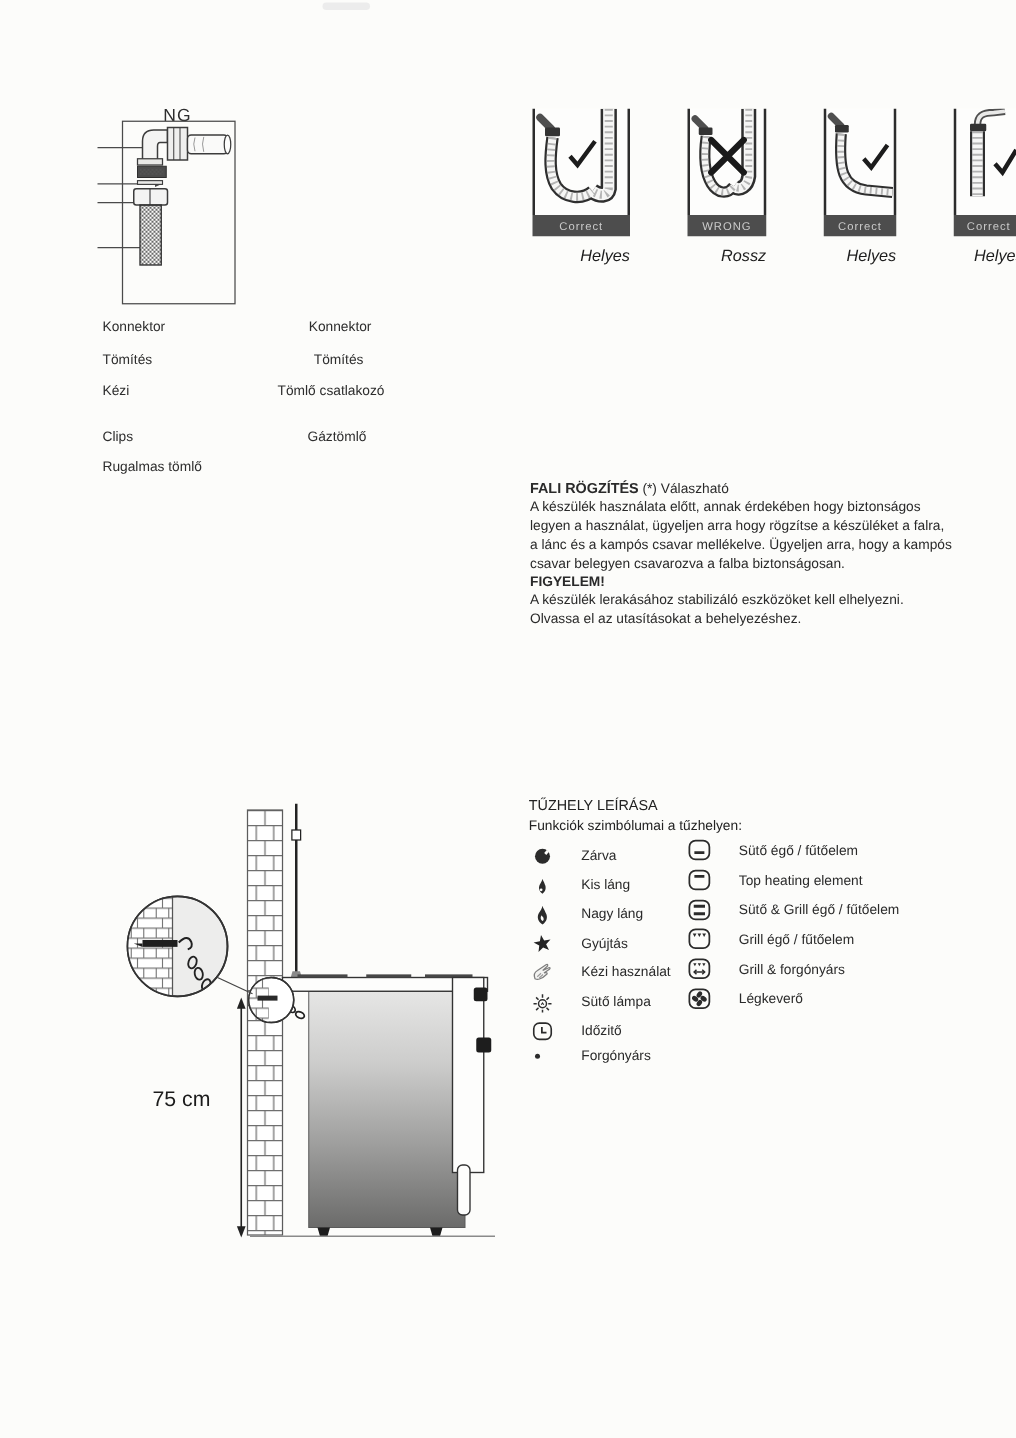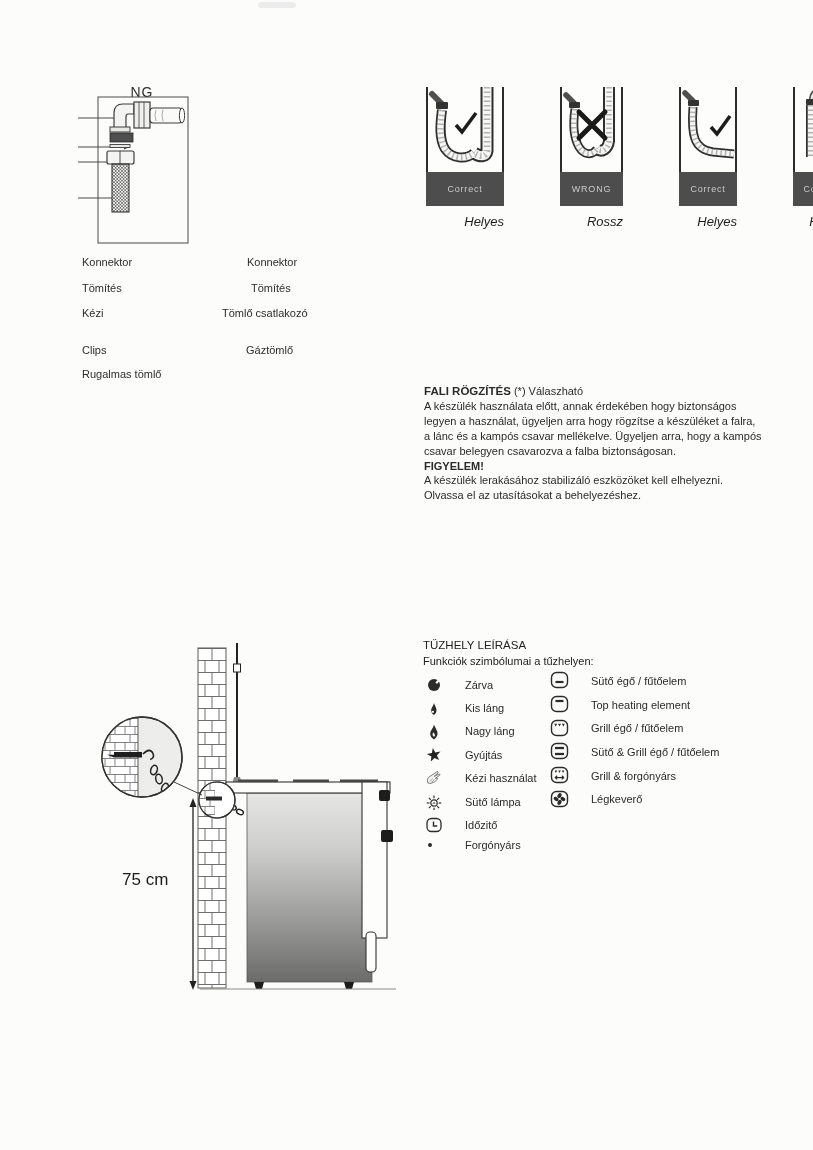--- a/index.html
+++ b/index.html
@@ -8,28 +8,28 @@
     background:#fcfcfa;overflow:hidden;
     font-family:"Liberation Sans", sans-serif;color:#2d2d2d;
   }
   .abs{position:absolute;}
   .lbl{font-size:11px;color:#2d2d2d;white-space:nowrap;}
   .artifact{background:#ececec;border-radius:4px;}
 
   
   .panels{display:flex;align-items:flex-start;}
   .panel{width:78px;}
-  .panel+.panel{margin-left:18px;padding-left:38px;}
+  .panel+.panel{margin-left:8px;padding-left:38px;}
   .panel-draw{
     position:relative;height:85px;background:#fdfdfc;
     border-left:2px solid #2c2c2c;border-right:2px solid #2c2c2c;
     box-sizing:border-box;
   }
   .panel-bar{
-    height:34px;background:#4d4d4d;color:#cbcbcb;font-size:9px;
+    height:17px;background:#4d4d4d;color:#cbcbcb;font-size:9px;
     letter-spacing:.8px;display:flex;align-items:center;justify-content:center;
   }
   .panel-caption{margin-top:8px;text-align:right;font-size:13px;color:#1d1d1d;font-style:italic;}
 
   
   .para{font-size:11px;line-height:14.9px;color:#2a2a2a;white-space:nowrap;}
   .para .b{font-weight:bold;font-size:11.5px;}
 
   
   .fhead{font-weight:normal;font-size:11.5px;color:#222;}
@@ -392,37 +392,37 @@
             <line x1="6.5" y1="7" x2="14.5" y2="7" stroke="#2b2b2b" stroke-width="2.2"></line>
           </svg>
       </span>
       <span class="ftext">Top heating element</span>
     </div>
 
     <div class="frow">
       <span class="ficon">
         <svg width="22" height="21">
             <rect x="2.5" y="2.5" width="16" height="15" rx="5" fill="none" stroke="#2b2b2b" stroke-width="1.4"></rect>
+            <line x1="6" y1="7" x2="15" y2="7" stroke="#2b2b2b" stroke-width="2.3"></line>
+            <line x1="6" y1="13" x2="15" y2="13" stroke="#2b2b2b" stroke-width="2.3"></line>
+          </svg>
+      </span>
+      <span class="ftext">Sütő &amp; Grill égő / fűtőelem</span>
+    </div>
+
+    <div class="frow">
+      <span class="ficon">
+        <svg width="22" height="21">
+            <rect x="2.5" y="2.5" width="16" height="15" rx="5" fill="none" stroke="#2b2b2b" stroke-width="1.4"></rect>
             <polygon points="5.2,5.8 8.2,5.8 6.7,8.6" fill="#2b2b2b"></polygon>
             <polygon points="9,5.8 12,5.8 10.5,8.6" fill="#2b2b2b"></polygon>
             <polygon points="12.8,5.8 15.8,5.8 14.3,8.6" fill="#2b2b2b"></polygon>
           </svg>
       </span>
       <span class="ftext">Grill égő / fűtőelem</span>
-    </div>
-
-    <div class="frow">
-      <span class="ficon">
-        <svg width="22" height="21">
-            <rect x="2.5" y="2.5" width="16" height="15" rx="5" fill="none" stroke="#2b2b2b" stroke-width="1.4"></rect>
-            <line x1="6" y1="7" x2="15" y2="7" stroke="#2b2b2b" stroke-width="2.3"></line>
-            <line x1="6" y1="13" x2="15" y2="13" stroke="#2b2b2b" stroke-width="2.3"></line>
-          </svg>
-      </span>
-      <span class="ftext">Sütő &amp; Grill égő / fűtőelem</span>
     </div>
 
     <div class="frow">
       <span class="ficon">
         <svg width="22" height="21">
             <rect x="2.5" y="2.5" width="16" height="15" rx="5" fill="none" stroke="#2b2b2b" stroke-width="1.4"></rect>
             <polygon points="5.6,5.6 8.2,5.6 6.9,7.9" fill="#2b2b2b"></polygon>
             <polygon points="9.2,5.6 11.8,5.6 10.5,7.9" fill="#2b2b2b"></polygon>
             <polygon points="12.8,5.6 15.4,5.6 14.1,7.9" fill="#2b2b2b"></polygon>
             <path d="M8.2,10.8 L6.3,12.6 L8.2,14.4 M12.8,10.8 L14.7,12.6 L12.8,14.4" fill="none" stroke="#2b2b2b" stroke-width="1.2"></path>

